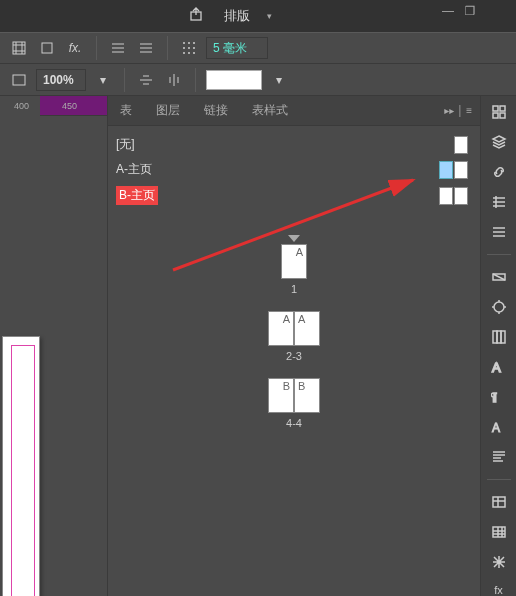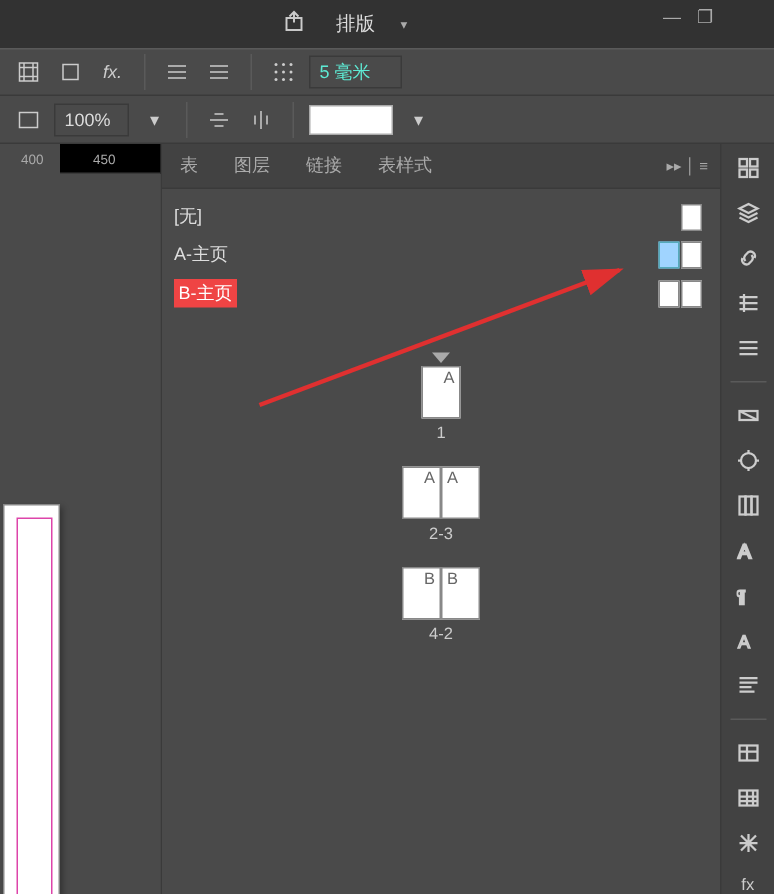--- a/index.html
+++ b/index.html
@@ -13,26 +13,26 @@
 .dropdown-btn { color: #ddd; font-size: 13px; display: flex; align-items: center; gap: 17px; cursor: pointer; margin-left: 8px; }
 .chevron { font-size: 9px; color: #aaa; }
 
 .toolbar1 { height: 32px; background: #4a4a4a; border-top: 1px solid #5a5a5a; border-bottom: 1px solid #3a3a3a; display: flex; align-items: center; padding: 0 8px; gap: 6px; }
 .toolbar2 { height: 32px; background: #4a4a4a; border-bottom: 1px solid #3a3a3a; display: flex; align-items: center; padding: 0 8px; gap: 6px; }
 
 .tool-icon { width: 22px; height: 22px; color: #ccc; display: flex; align-items: center; justify-content: center; font-size: 12px; cursor: pointer; }
 .fx-text { color: #ccc; font-size: 12px; font-style: italic; }
 .val-input { background: #4a4a4a; border: 1px solid #3a3a3a; color: #5eead4; padding: 3px 6px; font-size: 12px; width: 62px; height: 22px; }
 .color-swatch { width: 56px; height: 20px; background: #fff; border: 1px solid #aaa; cursor: pointer; }
-.percent-input { background: #4a4a4a; border: 1px solid #3a3a3a; color: #ddd; padding: 3px 6px; font-size: 12px; width: 50px; height: 22px; }
+.percent-input { background: #4a4a4a; border: 1px solid #3a3a3a; color: #ddd; padding: 3px 6px; font-size: 12px; width: 50px; height: 22px; font-weight: bold; }
 .sep { width: 1px; height: 24px; background: #5a5a5a; margin: 0 4px; }
 
 .content { display: flex; height: calc(100% - 96px); }
 .canvas-area { width: 107px; background: #4a4a4a; position: relative; }
-.ruler { height: 20px; background: #000000; border-bottom: 1px solid #3a3a3a; display: flex; align-items: center; font-size: 9px; color: #aaa; margin-left: 40px; }
+.ruler { height: 20px; background: #701a75; border-bottom: 1px solid #3a3a3a; display: flex; align-items: center; font-size: 9px; color: #aaa; margin-left: 40px; }
 .ruler-tick { position: absolute; font-size: 9px; color: #aaa; }
 .doc-page { position: absolute; background: #fff; border: 1px solid #888; }
 .doc-shadow { box-shadow: 2px 2px 4px rgba(0,0,0,0.3); }
 .doc-inner { position: absolute; border: 1px solid #d4a; }
 
 .panel-area { flex: 1; background: #4a4a4a; display: flex; }
 .panel-main { flex: 1; background: #4a4a4a; border-left: 1px solid #3a3a3a; }
 .panel-tabs { height: 30px; background: #424242; display: flex; align-items: center; border-bottom: 1px solid #3a3a3a; position: relative; }
 .panel-tab { padding: 0 12px; color: #aaa; font-size: 12px; height: 100%; display: flex; align-items: center; cursor: pointer; }
 .panel-tab.active { color: #fff; border-bottom: 2px solid #fff; }
@@ -215,21 +215,21 @@
         </div>
         <div class="page-item">
           <div class="page-thumbs">
             <div class="page-thumb">
                 <span class="page-letter left">B</span>
               </div>
             <div class="page-thumb">
                 <span class="page-letter right">B</span>
               </div>
           </div>
-          <div class="page-num">4-2</div>
+          <div class="page-num">4-4</div>
         </div>
       </div>
     </div>
 
     <div class="side-icons">
       <div class="side-icon">
           <svg viewBox="0 0 16 16">
             <rect x="2" y="2" width="5" height="5"></rect>
             <rect x="9" y="2" width="5" height="5"></rect>
             <rect x="2" y="9" width="5" height="5"></rect>

